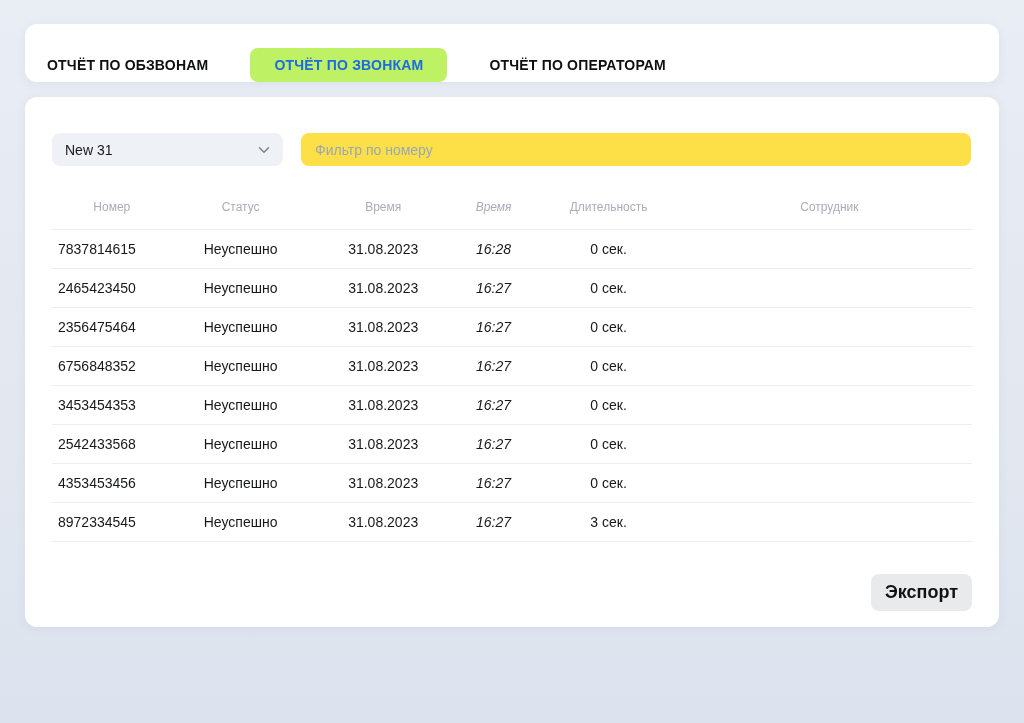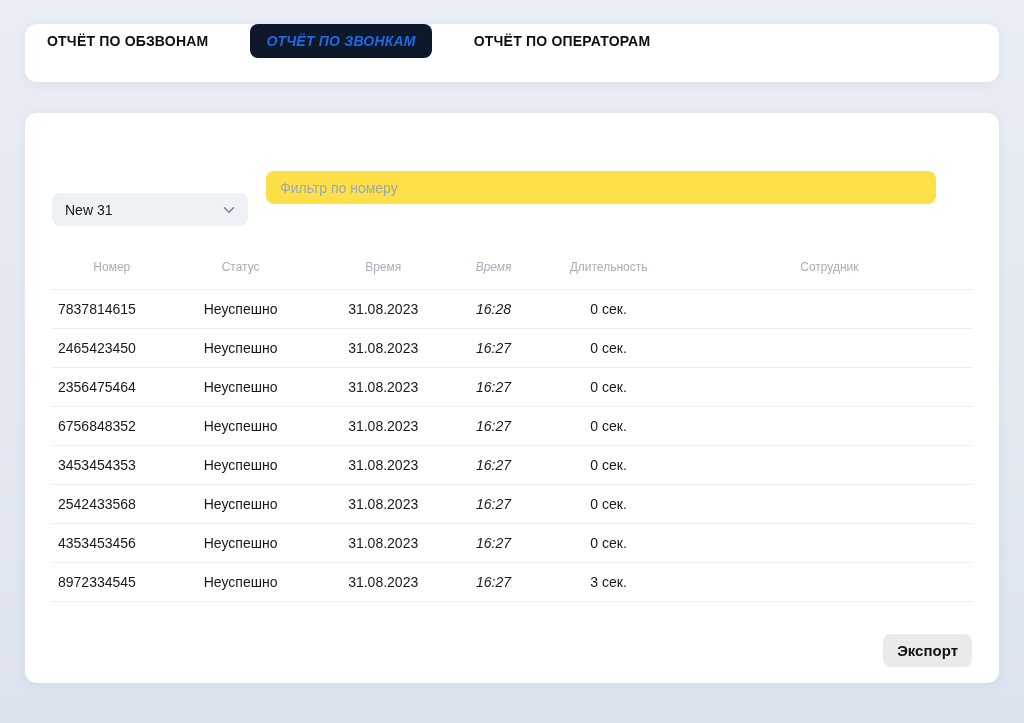--- a/index.html
+++ b/index.html
@@ -13,67 +13,65 @@
   }
   .card {
     background: #ffffff;
     border-radius: 12px;
     box-shadow: 0 2px 10px rgba(120, 140, 175, 0.10);
   }
   
   .tabbar {
     height: 58px;
     display: flex;
-    align-items: flex-start;
+    align-items: flex-end;
     padding: 0 22px;
     gap: 42px;
-    margin-bottom: 31px;
+    margin-bottom: 15px;
   }
   .tab {
     font-weight: 700;
     font-size: 14px;
     letter-spacing: 0.2px;
     color: #0e0f11;
     text-transform: uppercase;
     background: transparent;
     border: none;
     padding: 9px 0;
     cursor: pointer;
     border-radius: 8px;
     white-space: nowrap;
   }
   .tab.active {
     color: #1a6be4;
-    background: #0f172a;
-    padding: 9px 16px;
-    font-style: italic;
+    background: #bef264;
+    padding: 9px 24px;
   }
   
   .main-card {
     padding: 23px 27px 14px 27px;
   }
   .filter-row {
     display: flex;
     align-items: center;
     gap: 18px;
     margin-top: 13px;
     margin-bottom: 20px;
   }
   .select {
-    width: 196px;
+    width: 231px;
     height: 33px;
     background: #eef1f6;
     border-radius: 8px;
     display: flex;
     align-items: center;
     justify-content: space-between;
     padding: 0 13px;
     cursor: pointer;
     flex: none;
-    margin-top: 44px;
   }
   .select-value { color: #17181a; font-size: 14px; }
   .chevron { display: flex; align-items: center; }
   .filter-input {
     width: 670px;
     height: 33px;
     background: #fde047;
     border: none;
     border-radius: 8px;
     padding: 0 14px;
@@ -121,21 +119,21 @@
     justify-content: flex-end;
     margin-top: 32px;
     margin-bottom: 2px;
   }
   .export-btn {
     background: #e9eaec;
     border: none;
     border-radius: 8px;
     padding: 8px 14px;
     font-family: "Liberation Sans", "DejaVu Sans", sans-serif;
-    font-size: 15px;
+    font-size: 18px;
     font-weight: 700;
     color: #121214;
     cursor: pointer;
   }
 </style>
 </head>
 <body>
 
 <nav class="card tabbar">
   <button class="tab">ОТЧЁТ ПО ОБЗВОНАМ</button>

